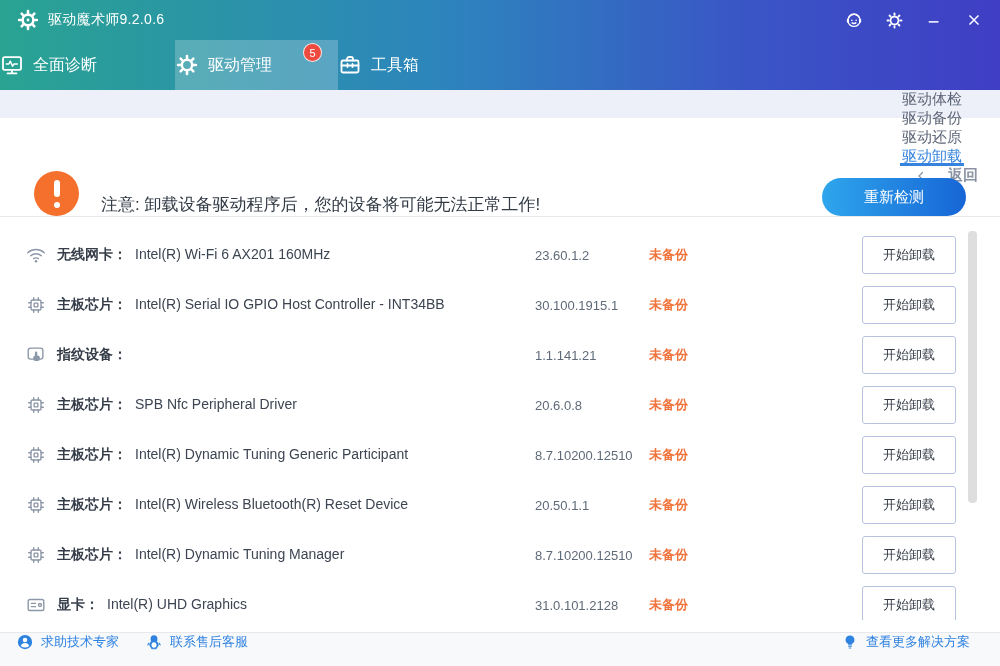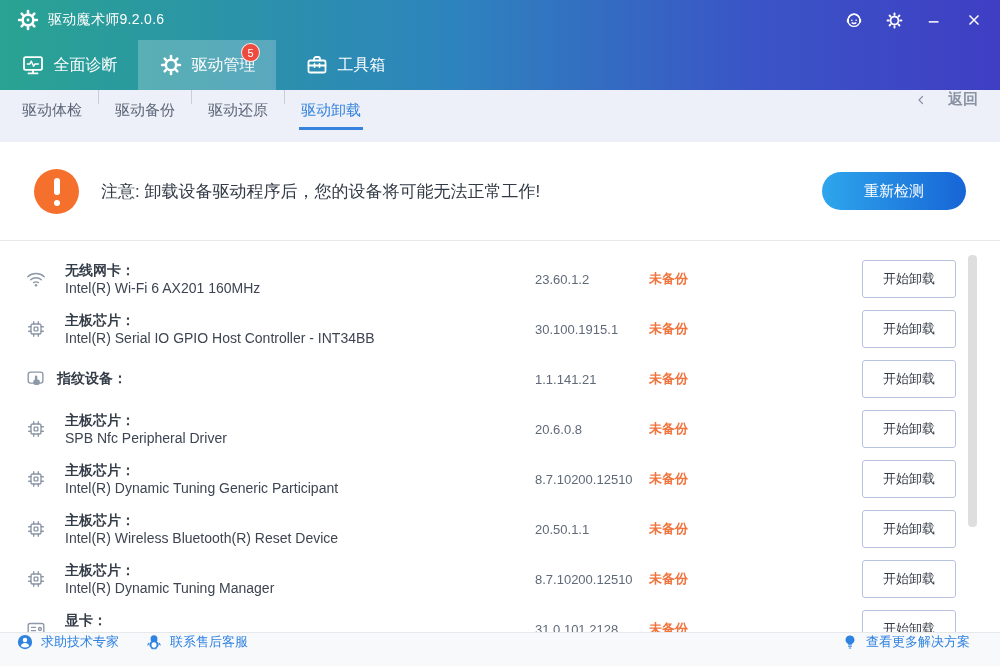--- a/index.html
+++ b/index.html
@@ -11,63 +11,63 @@
   .header { height:90px;
     background:linear-gradient(90deg,#29a392 0%, #2d84bd 45%, #3a55c6 75%, #3f3ec4 100%); }
   .titlebar { height:40px; display:flex; align-items:center; padding:12px 16px; }
   .logo { width:24px; height:24px; margin-right:8px; }
   .app-title { color:#fff; font-size:14px; letter-spacing:.3px; }
   .win-controls { margin-left:auto; display:flex; align-items:center; gap:20px; }
   .win-btn { width:20px; height:20px; display:flex; align-items:center; justify-content:center;
     cursor:pointer; background:none; border:none; padding:0; }
 
   .tabbar { height:50px; display:flex; }
-  .tab { width:138px; height:50px; display:flex; align-items:center; justify-content:center;
+  .tab { width:163px; height:50px; display:flex; align-items:center; justify-content:flex-start;
     gap:9px; color:#fff; font-size:16px; position:relative; cursor:pointer; }
-  .tab.active { background:rgba(255,255,255,0.22); }
+  .tab.active { background:rgba(255,255,255,0.22);margin-left:12px; }
   .tab .ticon { width:24px; height:24px; display:inline-flex; }
   .badge { position:absolute; top:3px; right:16px; min-width:19px; height:19px;
     background:#ee4b40; border:1px solid rgba(255,255,255,.85); border-radius:10px;
     color:#fff; font-size:11px; display:flex; align-items:center; justify-content:center; }
 
   
-  .subtabs { height:52px; background:#edf0f8; display:flex; align-items:flex-start;
-    padding:0 22px; font-size:15px; color:#5d6678; }
+  .subtabs { height:28px; background:#edf0f8; display:flex; align-items:flex-end;
+    padding:0 22px; font-size:15px; color:#5d6678;flex-direction:column; }
   .subtab { height:40px; display:flex; align-items:center; padding:0 16px;
     position:relative; cursor:pointer; }
   .subtab:first-child { padding-left:0; }
   .subtab.active { color:#3583dd; }
   .subtab.active::after { content:""; position:absolute; left:14px; right:14px; bottom:0;
     height:3px; background:#3583dd; }
   .subtab.active:first-child::after { left:0; }
   .vdiv { width:1px; height:14px; background:#c8cdd9; }
   .back-link { margin-left:auto; display:flex; align-items:center; gap:21px;
     color:#8a93a3; cursor:pointer; font-size:15px;font-weight:bold; }
 
   
-  .warnbar { height:99px; display:flex; align-items:center; padding:0 34px;
+  .warnbar { height:99px; display:flex; align-items:flex-end; padding:0 34px;
     background:#fff; border-bottom:1px solid #e9e9e9; }
   .warn-circle { width:45px; height:45px; border-radius:50%; background:#f4702c;
     position:relative; flex:none; }
   .warn-circle .bar { position:absolute; left:50%; top:9px; transform:translateX(-50%);
     width:6px; height:17px; border-radius:3px; background:#fff; }
   .warn-circle .dot { position:absolute; left:50%; bottom:8px; transform:translateX(-50%);
     width:6px; height:6px; border-radius:50%; background:#fff; }
   .warn-text { margin-left:22px; font-size:17px; color:#323a45; }
   .rescan-btn { margin-left:auto; width:144px; height:38px; border:none; cursor:pointer;
     border-radius:19px; background:linear-gradient(90deg,#2ea6ec,#1765d6);
     color:#fff; font-size:15px; font-family:inherit; }
 
   
   .list { position:relative; height:403px; overflow:hidden; padding-top:13px; background:#fff; }
   .row { position:relative; height:50px; }
   .ricon { position:absolute; left:25px; top:50%; transform:translateY(-50%);
     width:22px; height:22px; color:#8c97a7; }
   .row .label-wrap { position:absolute; left:57px; top:50%; transform:translateY(-50%);
-    display:flex; align-items:baseline; white-space:nowrap;flex-direction:column; }
+    display:flex; align-items:baseline; white-space:nowrap; }
   .cat { font-weight:bold; font-size:14px; color:#353d49; }
   .dname { margin-left:8px; font-size:14px; color:#3d4552; }
   .ver { position:absolute; left:535px; top:50%; transform:translateY(-50%);
     font-size:13px; color:#5f6a78; }
   .status { position:absolute; left:649px; top:50%; transform:translateY(-50%);
     font-size:13px; font-weight:bold; color:#f0743d; }
   .uninstall { position:absolute; right:44px; top:50%; transform:translateY(-50%);
     width:94px; height:38px; background:#fff; border:1px solid #b7c3de; border-radius:3px;
     color:#333a45; font-size:13px; cursor:pointer; font-family:inherit; }
   .scroll-thumb { position:absolute; right:23px; top:14px; width:9px; height:272px;

